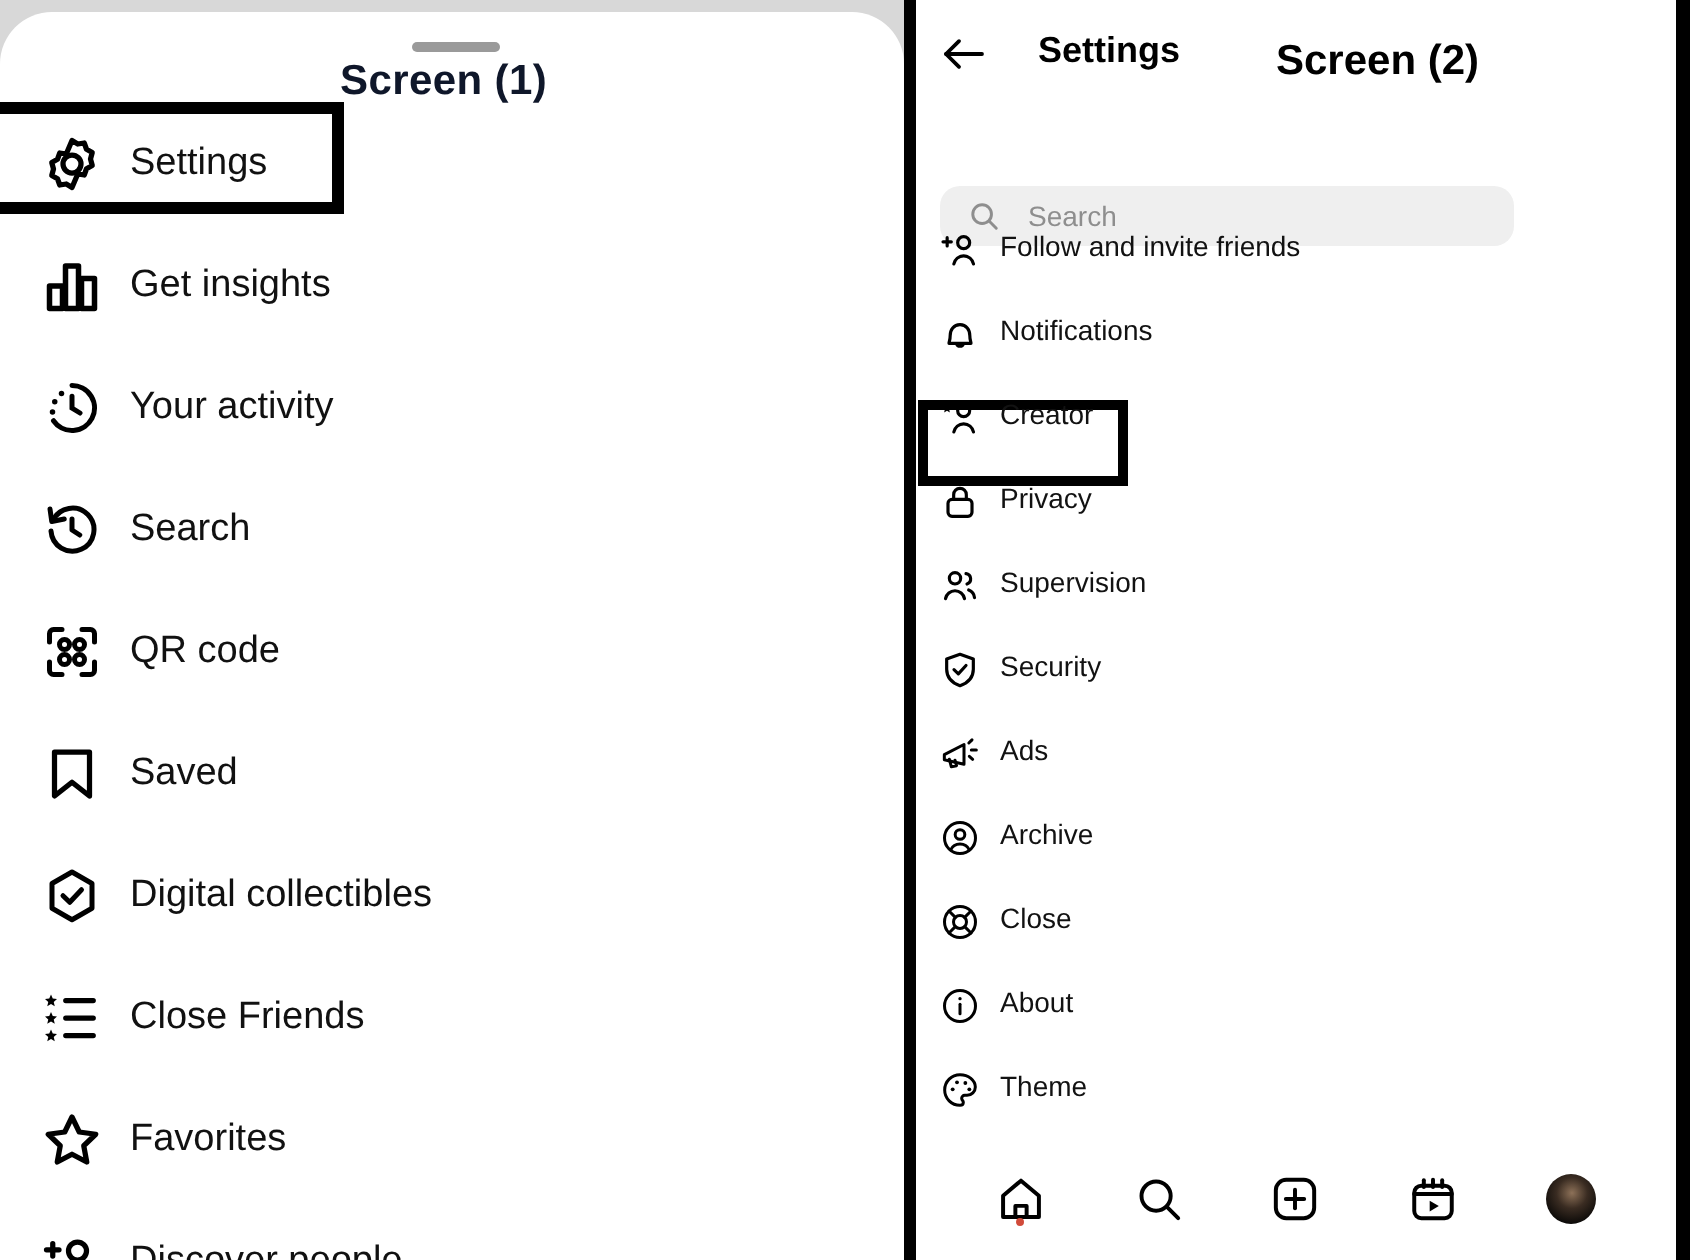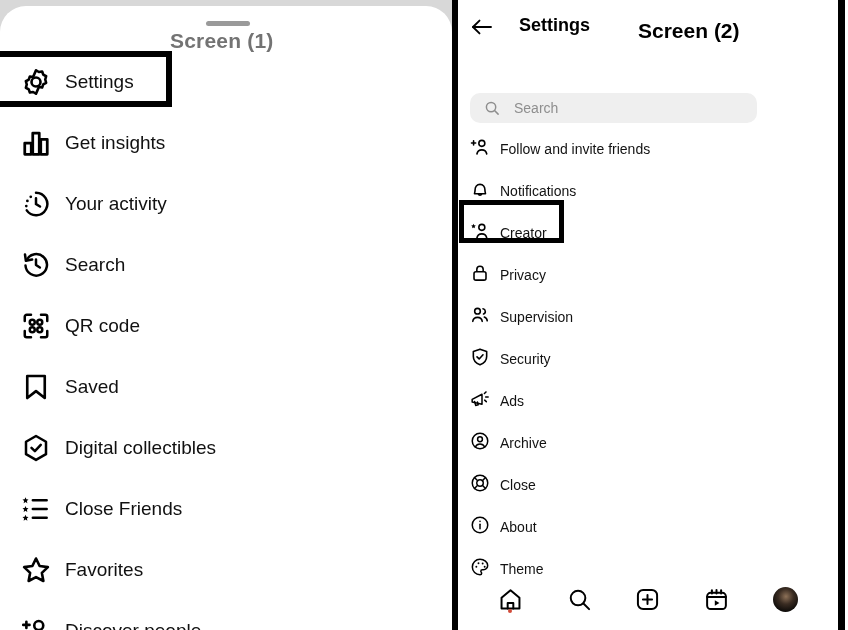--- a/index.html
+++ b/index.html
@@ -46,21 +46,21 @@
     left: 206px; top: 15px;
     width: 44px; height: 5px;
     border-radius: 3px;
     background: #9a9a9a;
   }
   #screen1-label {
     position: absolute;
     left: 170px; top: 23px;
     font-size: 21px;
     font-weight: bold;
-    color: #737373;
+    color: #0f172a;
     letter-spacing: .2px;
     white-space: nowrap;
     text-align: center;
   }
 
   .menu-list-left {
     position: absolute;
     left: 0; top: 45px;
     width: 452px;
   }
@@ -141,21 +141,21 @@
   #search-bar .sph { margin-left: 14px; font-size: 14px; color: #8e8e8e; }
 
   .menu-list-right {
     position: absolute;
     left: 0; top: 115px;
     width: 380px;
   }
   .row-right {
     position: relative;
     display: flex;
-    align-items: flex-end;
+    align-items: flex-start;
     height: 42px;
     padding-left: 12px;
   }
   .row-right .ic {
     width: 20px; height: 20px;
     flex: 0 0 20px;
     display: flex; align-items: center; justify-content: center;
     color: #000000;
   }
   .row-right .lbl {

